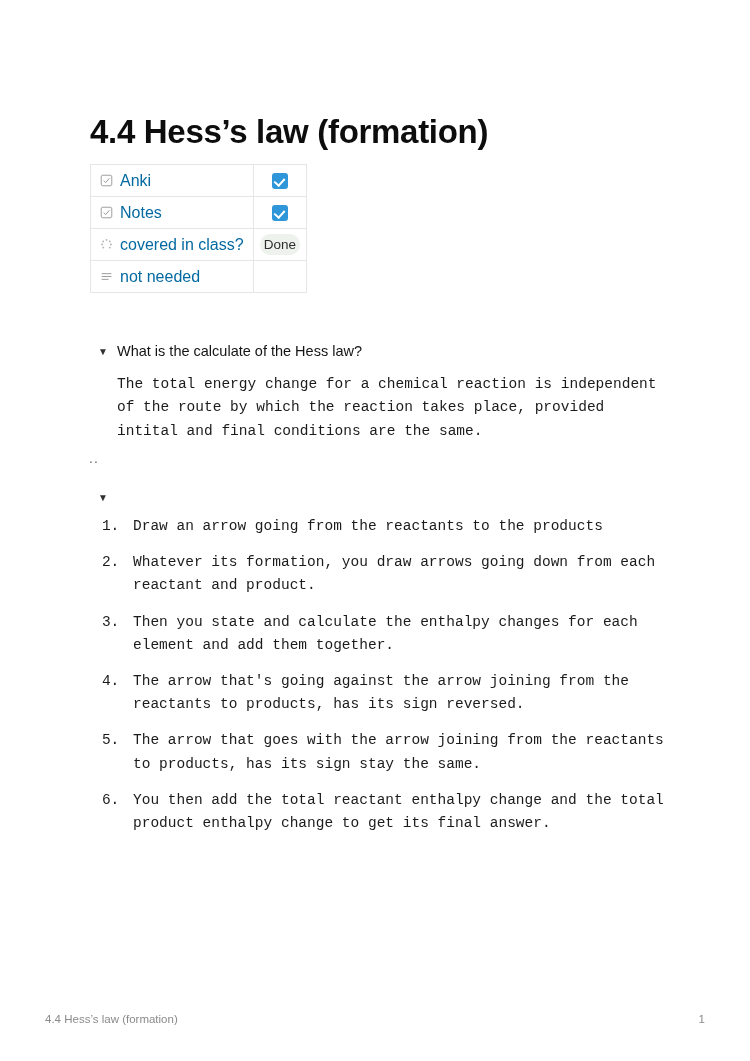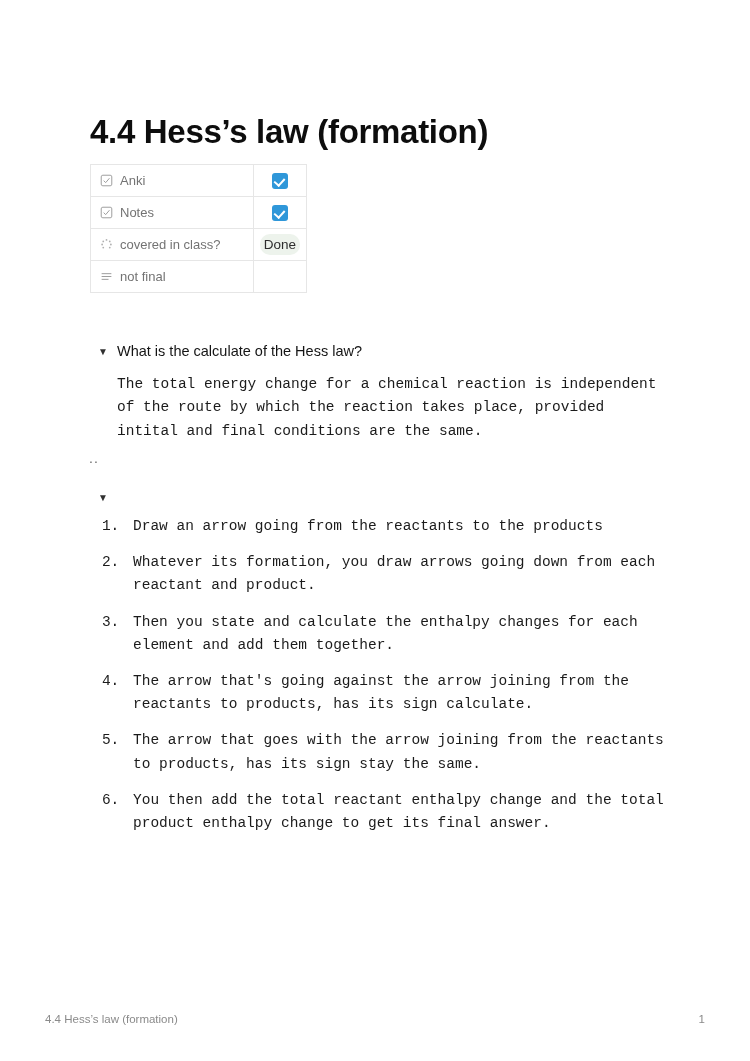--- a/index.html
+++ b/index.html
@@ -64,22 +64,22 @@
   .prop-icon {
     width: 14px;
     height: 14px;
     flex: 0 0 14px;
     color: #9b9b9b;
     display: inline-flex;
     align-items: center;
     justify-content: center;
   }
   .prop-text {
-    color: #737373;
-    font-size: 13px;
+    color: #0369a1;
+    font-size: 16px;
   }
   .checkbox {
     display: inline-block;
     width: 16px;
     height: 16px;
     border-radius: 3px;
     background: #2f97d9;
     position: relative;
     vertical-align: middle;
   }
@@ -243,21 +243,21 @@
           <div class="prop-label-inner">
             <span class="prop-icon">
               <svg width="13" height="13" viewBox="0 0 16 16" aria-hidden="true">
                 <g stroke="#9b9b9b" stroke-width="1.2" stroke-linecap="round">
                   <line x1="2.5" y1="4.5" x2="13.5" y2="4.5"></line>
                   <line x1="2.5" y1="8" x2="13.5" y2="8"></line>
                   <line x1="2.5" y1="11.5" x2="10" y2="11.5"></line>
                 </g>
               </svg>
             </span>
-            <span class="prop-text">not final</span>
+            <span class="prop-text">not needed</span>
           </div>
         </td>
         <td class="value"></td>
       </tr>
     </tbody>
   </table>
 
   <div class="toggle" style="top:341px;">
     <div class="toggle-head">
       <span class="caret">▼</span>
@@ -271,21 +271,21 @@
   <div class="dots">..</div>
 
   <div class="toggle" style="top:487px;">
     <div class="toggle-head">
       <span class="caret">▼</span>
     </div>
     <ol class="steps">
       <li>Draw an arrow going from the reactants to the products</li>
       <li>Whatever its formation, you draw arrows going down from each reactant and product.</li>
       <li>Then you state and calculate the enthalpy changes for each element and add them together.</li>
-      <li>The arrow that's going against the arrow joining from the reactants to products, has its sign calculate.</li>
+      <li>The arrow that's going against the arrow joining from the reactants to products, has its sign reversed.</li>
       <li>The arrow that goes with the arrow joining from the reactants to products, has its sign stay the same.</li>
       <li>You then add the total reactant enthalpy change and the total product enthalpy change to get its final answer.</li>
     </ol>
   </div>
 
   <div class="footer">
     <span>4.4 Hess’s law (formation)</span>
     <span>1</span>
   </div>
 

